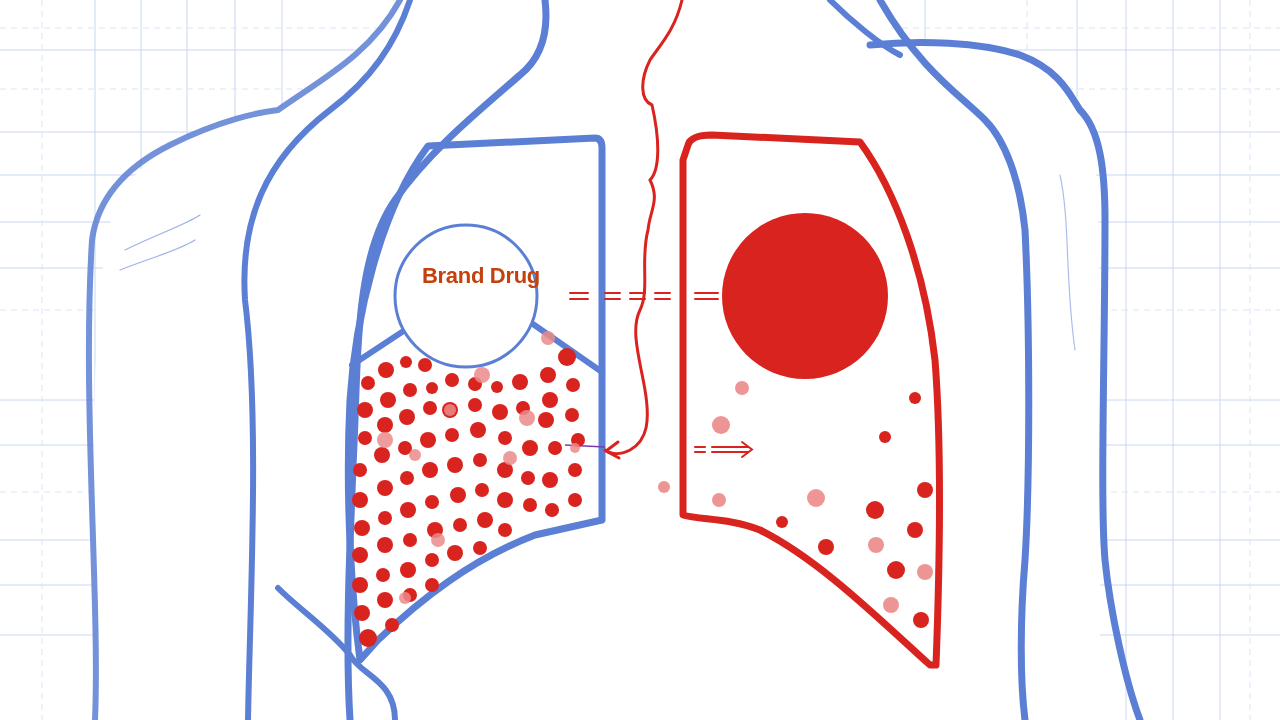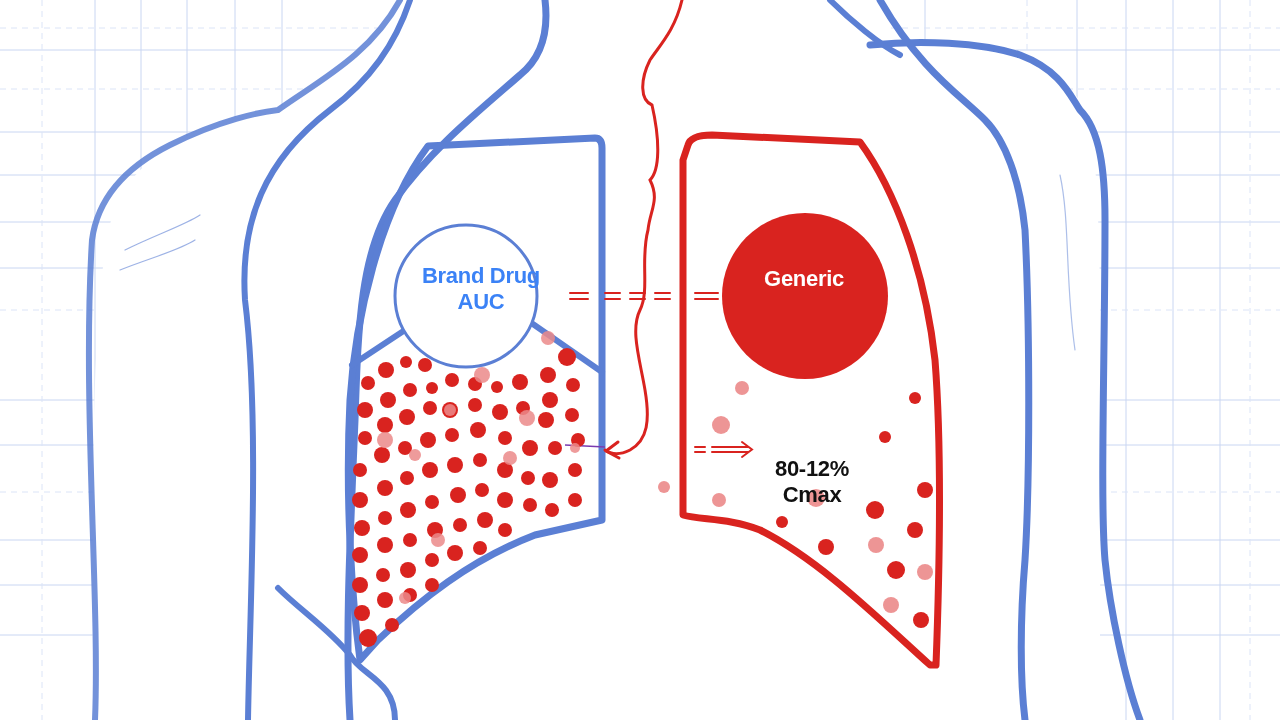--- a/index.html
+++ b/index.html
@@ -10,21 +10,21 @@
     }
     #stage { position: relative; width: 1280px; height: 720px; }
     #stage svg { position: absolute; left: 0; top: 0; }
     .label {
       position: absolute;
       font-weight: bold;
       text-align: center;
       line-height: 1.2;
       letter-spacing: -0.3px;
     }
-    .label-brand { left: 395px; top: 263px; width: 172px; font-size: 22px; color: #3b82f6; }
+    .label-brand { left: 395px; top: 263px; width: 172px; font-size: 22px; color: #c2410c; }
     .label-generic { left: 722px; top: 266px; width: 164px; font-size: 22px; color: #ffffff; }
     .label-cmax { left: 752px; top: 456px; width: 120px; font-size: 22px; color: #111111; }
   </style>
 </head>
 <body>
 
 <div id="stage">
   <svg width="1280" height="720" viewBox="0 0 1280 720">
 
     <g stroke="#c9d6f2" stroke-width="1" fill="none">
@@ -219,24 +219,18 @@
       <line x1="695" y1="447" x2="705" y2="447"></line>
         <line x1="695" y1="452" x2="705" y2="452"></line>
       <line x1="712" y1="447" x2="748" y2="447"></line>
         <line x1="712" y1="452" x2="748" y2="452"></line>
       <path d="M742,442 L752,449.5 L742,457"></path>
     </g>
   </svg>
 
   <div class="label label-brand">
     <div>Brand Drug</div>
-    <div>AUC</div>
   </div>
 
   <div class="label label-generic">
-    <div>Generic</div>
   </div>
 
-  <div class="label label-cmax">
-    <div>80-12%</div>
-    <div>Cmax</div>
-  </div>
 </div>
 
 </body></html>

